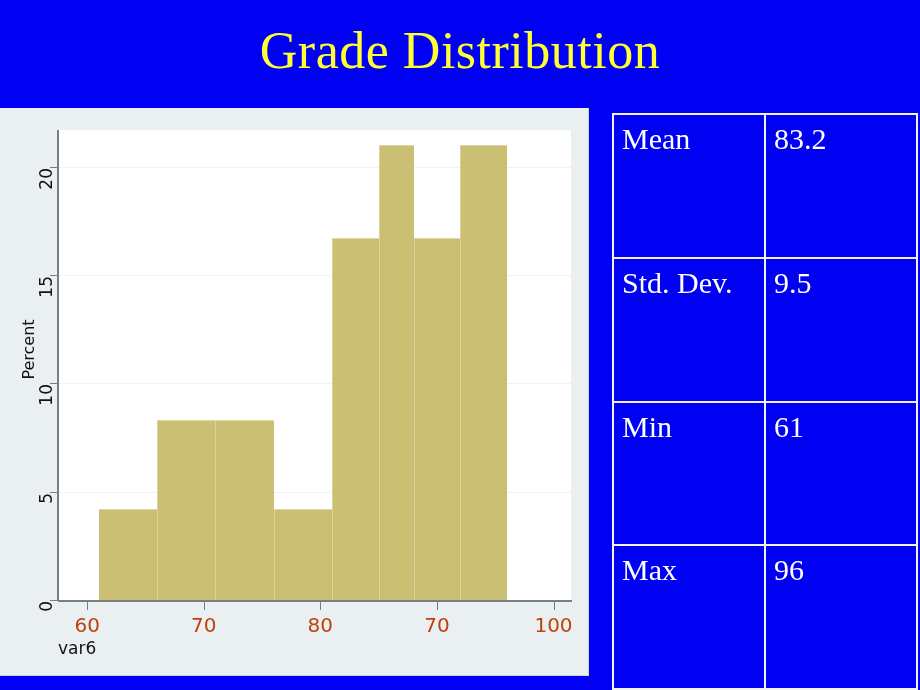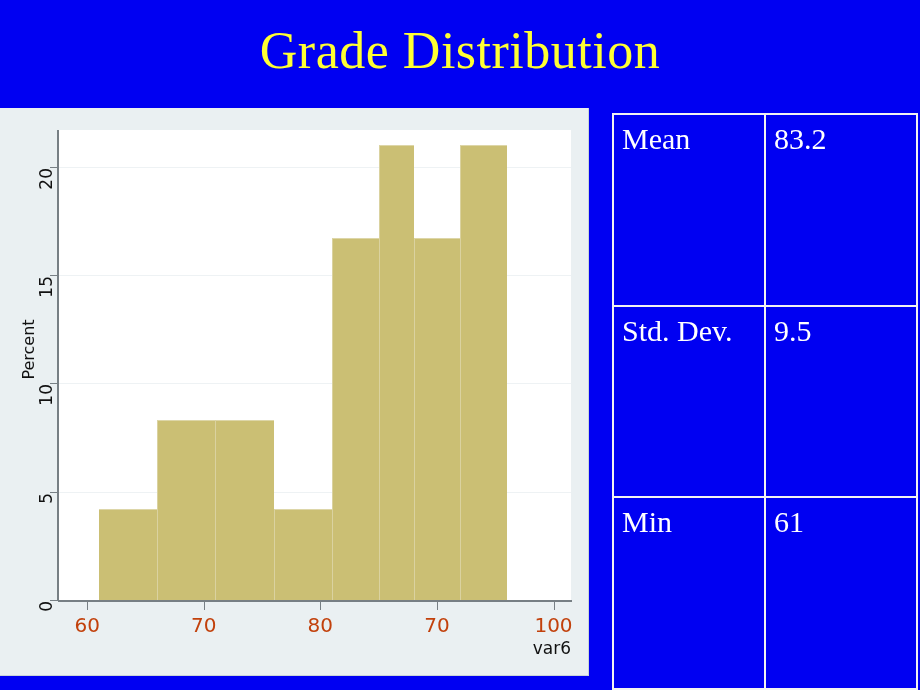--- a/index.html
+++ b/index.html
@@ -125,21 +125,21 @@
     font-size: 16px;
     font-family: "DejaVu Sans", sans-serif;
     transform: rotate(-90deg);
     transform-origin: 50% 50%;
     white-space: nowrap;
   }
   #x-axis-title {
     position: absolute;
     left: 58px; top: 530px;
     width: 513px;
-    text-align: right;
+    text-align: left;
     color: #111;
     font-size: 17px;
     font-family: "DejaVu Sans", sans-serif;
     white-space: nowrap;
   }
 
   
   #stats-table {
     position: absolute;
     left: 612px; top: 113px;
@@ -233,16 +233,20 @@
           <td class="value-cell">83.2</td>
         </tr>
         <tr>
           <td class="label-cell">Std. Dev.</td>
           <td class="value-cell">9.5</td>
         </tr>
         <tr>
           <td class="label-cell">Min</td>
           <td class="value-cell">61</td>
         </tr>
+        <tr>
+          <td class="label-cell">Max</td>
+          <td class="value-cell">96</td>
+        </tr>
       </tbody>
   </table>
 
 </div>
 
 </body></html>

